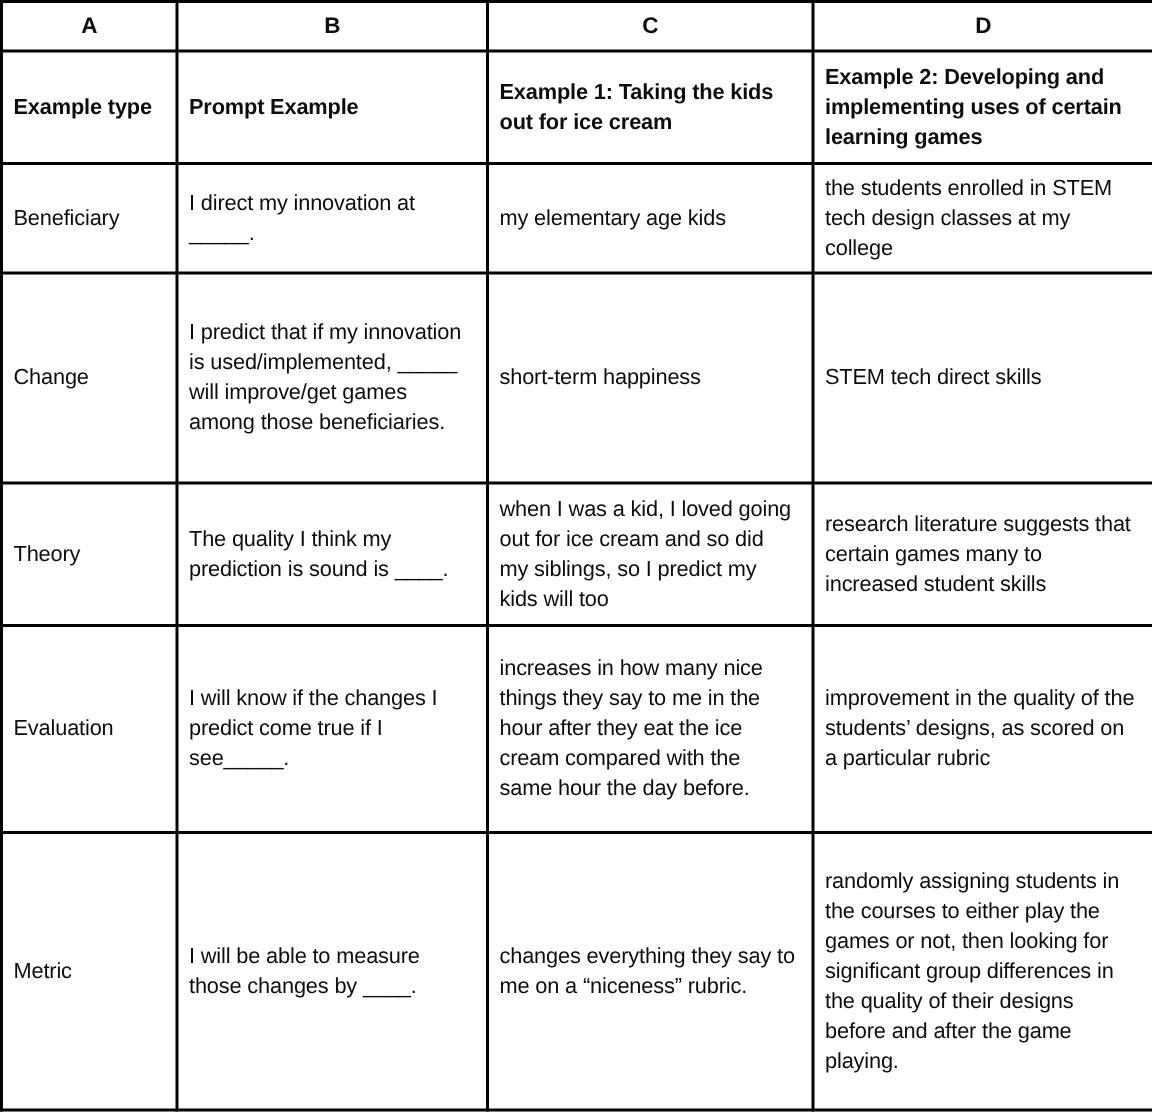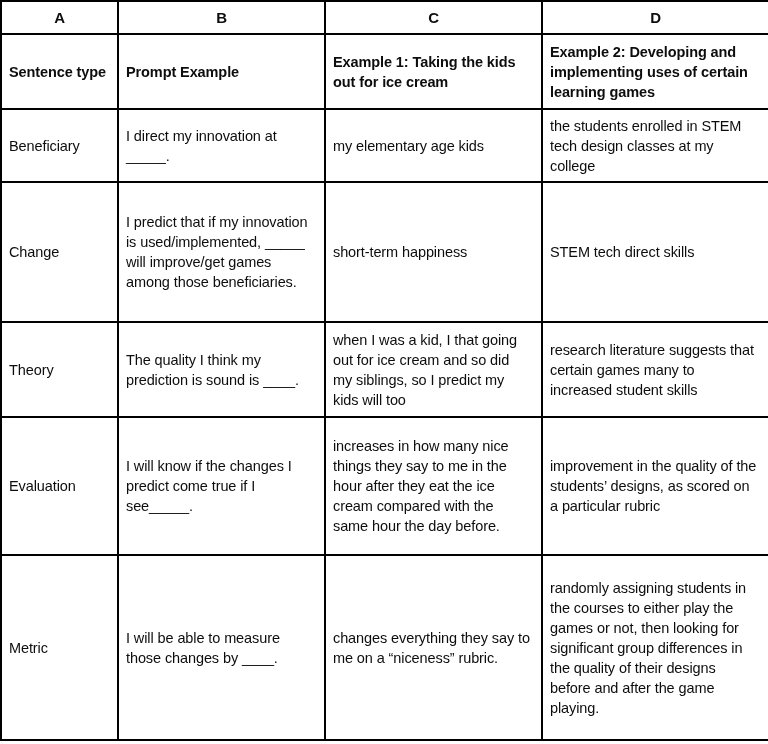--- a/index.html
+++ b/index.html
@@ -49,21 +49,21 @@
 
   <tbody>
       <tr class="col-letter-row" style="height:33px">
     <td>A</td>
     <td>B</td>
     <td>C</td>
     <td>D</td>
   </tr>
 
   <tr class="label-row" style="height:75px">
-    <td>Sentence type</td>
+    <td>Example type</td>
     <td>Prompt Example</td>
     <td>Example 1: Taking the kids out for ice cream</td>
     <td>Example 2: Developing and implementing uses of certain learning games</td>
   </tr>
 
   <tr style="height:73px">
     <td>Beneficiary</td>
     <td>I direct my innovation at _____.</td>
     <td>my elementary age kids</td>
     <td>the students enrolled in STEM tech design classes at my college</td>
@@ -72,21 +72,21 @@
   <tr style="height:140px">
     <td>Change</td>
     <td>I predict that if my innovation is used/implemented, _____ will improve/get games among those beneficiaries.</td>
     <td>short-term happiness</td>
     <td>STEM tech direct skills</td>
   </tr>
 
   <tr style="height:95px">
     <td>Theory</td>
     <td>The quality I think my prediction is sound is ____.</td>
-    <td>when I was a kid, I that going out for ice cream and so did my siblings, so I predict my kids will too</td>
+    <td>when I was a kid, I loved going out for ice cream and so did my siblings, so I predict my kids will too</td>
     <td>research literature suggests that certain games many to increased student skills</td>
   </tr>
 
   <tr style="height:138px">
     <td>Evaluation</td>
     <td>I will know if the changes I predict come true if I see_____.</td>
     <td>increases in how many nice things they say to me in the hour after they eat the ice cream compared with the same hour the day before.</td>
     <td>improvement in the quality of the students’ designs, as scored on a particular rubric</td>
   </tr>
 

